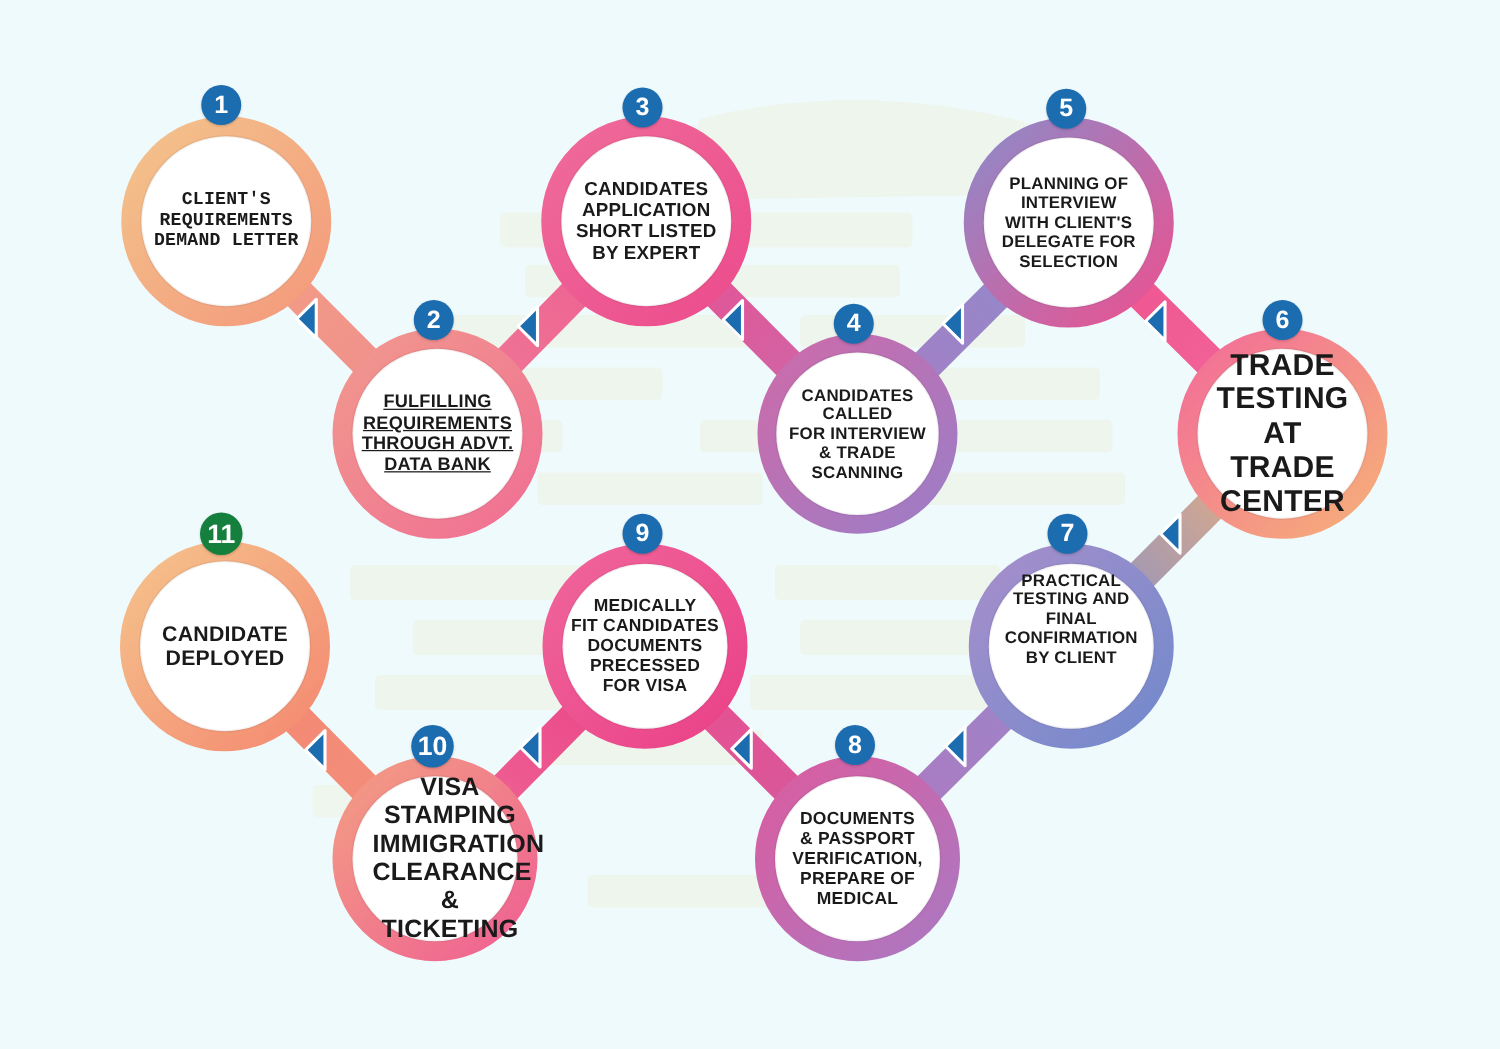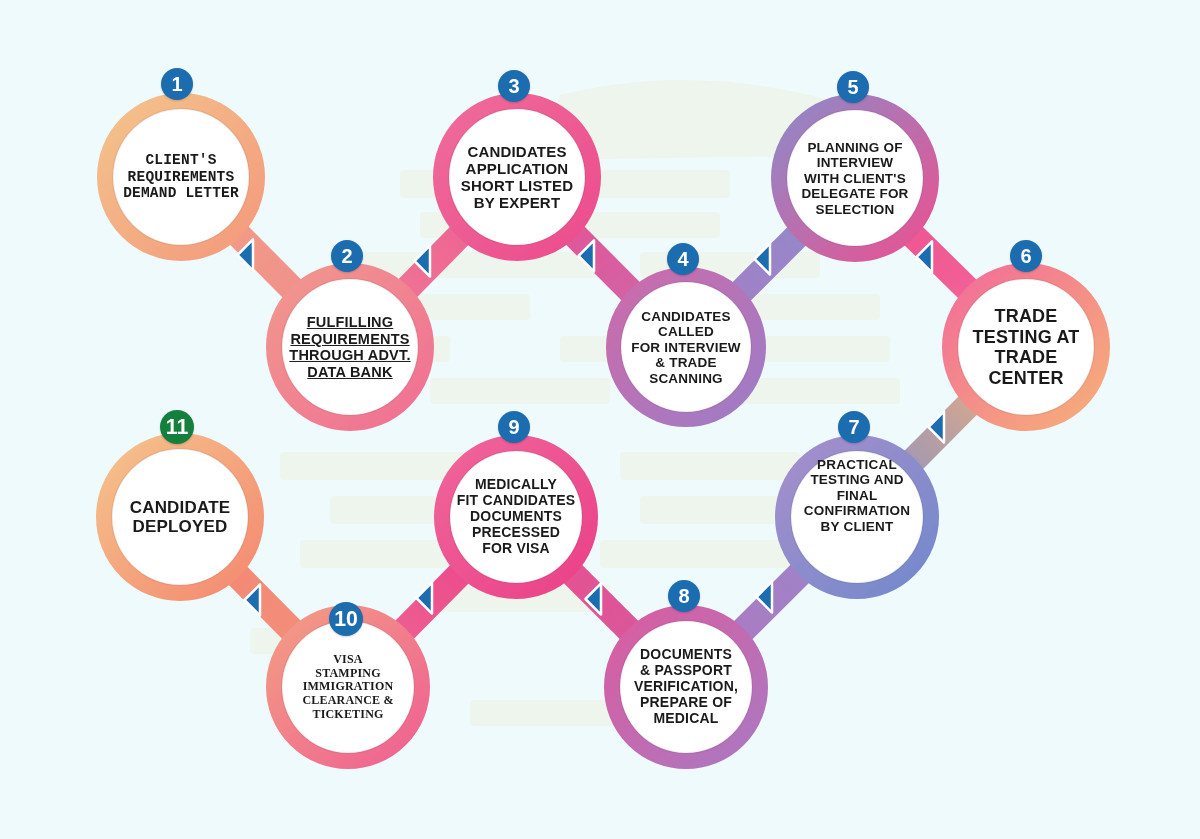--- a/index.html
+++ b/index.html
@@ -268,21 +268,21 @@
 FOR INTERVIEW
 &amp; TRADE
 SCANNING</div>
       <div class="node-hit" style="left: 855px; top: 178px; width: 168px; height: 168px;"></div>
       <div class="node-label" style="left: 855px; top: 178px; width: 128px; font-size: 13.5px;">PLANNING OF
 INTERVIEW
 WITH CLIENT'S
 DELEGATE FOR
 SELECTION</div>
       <div class="node-hit" style="left: 1026px; top: 347px; width: 168px; height: 168px;"></div>
-      <div class="node-label" style="left: 1026px; top: 347px; width: 128px; font-size: 18px;">TRADE
+      <div class="node-label" style="left: 1026px; top: 347px; width: 128px; font-size: 24px;">TRADE
 TESTING AT
 TRADE
 CENTER</div>
       <div class="node-hit" style="left: 857px; top: 517px; width: 164px; height: 164px;"></div>
       <div class="node-label" style="left: 857px; top: 495px; width: 124px; font-size: 13.5px;">PRACTICAL
 TESTING AND
 FINAL
 CONFIRMATION
 BY CLIENT</div>
       <div class="node-hit" style="left: 686px; top: 687px; width: 164px; height: 164px;"></div>
@@ -291,36 +291,36 @@
 VERIFICATION,
 PREPARE OF
 MEDICAL</div>
       <div class="node-hit" style="left: 516px; top: 517px; width: 164px; height: 164px;"></div>
       <div class="node-label" style="left: 516px; top: 517px; width: 124px; font-size: 14px;">MEDICALLY
 FIT CANDIDATES
 DOCUMENTS
 PRECESSED
 FOR VISA</div>
       <div class="node-hit" style="left: 348px; top: 687px; width: 164px; height: 164px;"></div>
-      <div class="node-label" style="left: 348px; top: 687px; width: 124px; font-size: 12px; font-family: Liberation Serif, serif;">VISA
+      <div class="node-label" style="left: 360px; top: 687px; width: 124px; font-size: 20px;">VISA
 STAMPING
 IMMIGRATION
 CLEARANCE &amp;
 TICKETING</div>
       <div class="node-hit" style="left: 180px; top: 517px; width: 168px; height: 168px;"></div>
       <div class="node-label" style="left: 180px; top: 517px; width: 128px; font-size: 17px;">CANDIDATE
 DEPLOYED</div>
     </div>
   <div id="badges-layer">
       <div class="badge" style="left: 177px; top: 84px; width: 32px; height: 32px; font-size: 20px; background: rgb(28, 108, 176);">1</div>
       <div class="badge" style="left: 347px; top: 256px; width: 32px; height: 32px; font-size: 20px; background: rgb(28, 108, 176);">2</div>
       <div class="badge" style="left: 514px; top: 86px; width: 32px; height: 32px; font-size: 20px; background: rgb(28, 108, 176);">3</div>
       <div class="badge" style="left: 683px; top: 259px; width: 32px; height: 32px; font-size: 20px; background: rgb(28, 108, 176);">4</div>
       <div class="badge" style="left: 853px; top: 87px; width: 32px; height: 32px; font-size: 20px; background: rgb(28, 108, 176);">5</div>
       <div class="badge" style="left: 1026px; top: 256px; width: 32px; height: 32px; font-size: 20px; background: rgb(28, 108, 176);">6</div>
       <div class="badge" style="left: 854px; top: 427px; width: 32px; height: 32px; font-size: 20px; background: rgb(28, 108, 176);">7</div>
       <div class="badge" style="left: 684px; top: 596px; width: 32px; height: 32px; font-size: 20px; background: rgb(28, 108, 176);">8</div>
       <div class="badge" style="left: 514px; top: 427px; width: 32px; height: 32px; font-size: 20px; background: rgb(28, 108, 176);">9</div>
-      <div class="badge" style="left: 346px; top: 619px; width: 34px; height: 34px; font-size: 21.25px; background: rgb(28, 108, 176); text-align: center;">10</div>
+      <div class="badge" style="left: 346px; top: 597px; width: 34px; height: 34px; font-size: 21.25px; background: rgb(28, 108, 176); text-align: center;">10</div>
       <div class="badge" style="left: 177px; top: 427px; width: 34px; height: 34px; font-size: 21.25px; background: #15803d;">11</div>
     </div>
 
 </div>
 
 </body></html>

